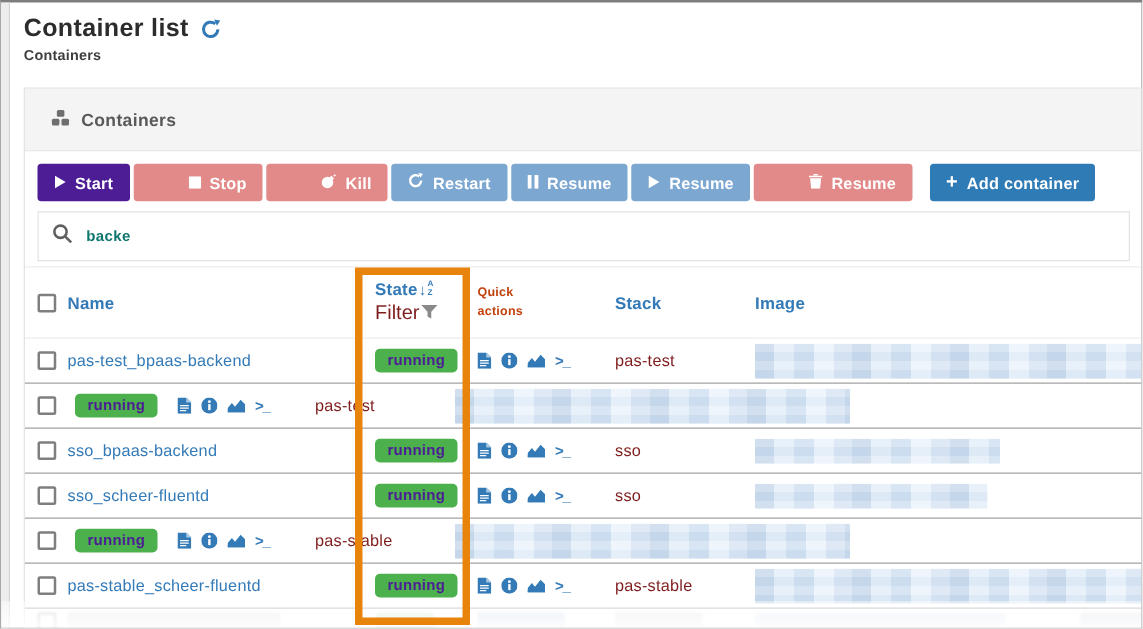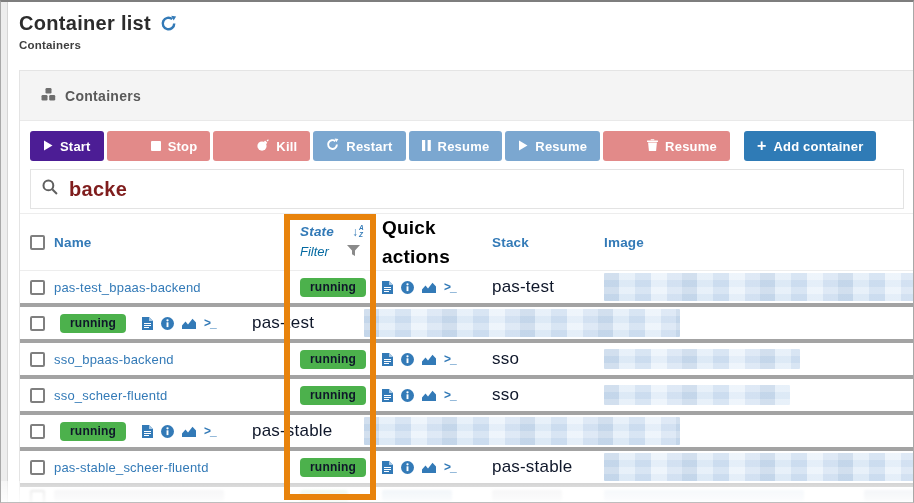--- a/index.html
+++ b/index.html
@@ -44,54 +44,54 @@
   .btn-primary { background:#2f7bb6; margin-left:11px; font-weight:600; }
   .plus-glyph { font-size:16px; font-weight:700; line-height:1; }
 
   
   .searchbar {
     margin:8px 10px 0 10px; height:40px; border:1px solid #e3e3e3; background:#fff;
     display:flex; align-items:center; gap:11px; padding-left:11px;
   }
   .search-input {
     border:none; outline:none; flex:1; font-family:"Liberation Sans",sans-serif;
-    font-size:20px; font-weight:600; color:#7f1d1d; letter-spacing:.3px; background:transparent;
+    font-size:12px; font-weight:600; color:#0f766e; letter-spacing:.3px; background:transparent;
   }
 
   
   .table { margin-top:4px; }
   .thead { display:flex; align-items:center; height:58px; border-top:1px solid #ededed; border-bottom:1px solid #ededed; }
-  .row { display:flex; align-items:center; height:36px; border-bottom:4px solid #a3a3a3;text-align:center; }
+  .row { display:flex; align-items:center; height:36px; border-bottom:1px solid #a3a3a3;text-align:center; }
   .c { display:flex; align-items:center; }
   .c-check { width:34px; padding-left:10px; flex:none; }
   .c-name  { width:240px; flex:none; }
   .c-state { width:88px; flex:none; }
   .c-qa    { width:110px; flex:none; gap:8px; }
   .c-stack { width:100px; flex:none; }
   .c-image { flex:1;padding-left:12px; }
 
   .checkbox { width:15px; height:15px; border:2px solid #7f7f7f; border-radius:2px; background:#fff; display:inline-block; cursor:pointer; }
 
   .th-link { color:#337ab7; font-size:13.5px; font-weight:700; letter-spacing:.2px; cursor:pointer; text-decoration:none; }
-  .th-dark { color:#000000; font-size:19px; font-weight:700; line-height:1.55; width:62px; letter-spacing:.2px; }
+  .th-dark { color:#c2410c; font-size:10px; font-weight:700; line-height:1.55; width:62px; letter-spacing:.2px; }
   .state-head { display:flex; flex-direction:column; gap:3px; margin-left:6px; }
-  .state-line, .filter-line { display:flex; align-items:center; gap:18px;font-style:italic; }
-  .filter-label { color:#0369a1; font-size:13px; font-weight:500; cursor:pointer; }
+  .state-line, .filter-line { display:flex; align-items:center; gap:1px; }
+  .filter-label { color:#7f1d1d; font-size:16px; font-weight:500; cursor:pointer; }
   .sort-icon { display:inline-flex; align-items:center; color:#337ab7; font-weight:700; cursor:pointer; }
   .sort-arrow { font-size:12px; line-height:1; }
   .sort-az { display:inline-flex; flex-direction:column; font-size:6.5px; font-weight:700; line-height:1.05; margin-left:1px; }
 
   .name-link { color:#337ab7; font-size:13px; text-decoration:none; letter-spacing:.2px; cursor:pointer; }
   .badge {
-    margin-left:6px; background:#4cb14c; color:#0f172a; font-size:12px; font-weight:700;
+    margin-left:6px; background:#4cb14c; color:#4c1d95; font-size:12px; font-weight:700;
     padding:3px 10px 4px; border-radius:4px; letter-spacing:.2px; line-height:1;
   }
   .qa-icon { color:#337ab7; display:inline-flex; cursor:pointer; }
   .term { color:#337ab7; font-size:12px; font-weight:700; letter-spacing:-1px; cursor:pointer; }
-  .stack-name { color:#0f172a; font-size:17px; letter-spacing:.2px; }
+  .stack-name { color:#7f1d1d; font-size:13px; letter-spacing:.2px; }
 
   .img-blur {
     display:inline-block; width:316px; height:28px; border-radius:1px;
     background-image:
       repeating-linear-gradient(90deg, rgba(148,180,216,.42) 0 15px, rgba(213,229,245,.55) 15px 31px,
         rgba(174,201,231,.48) 31px 47px, rgba(227,238,249,.6) 47px 63px, rgba(190,211,236,.5) 63px 78px),
       repeating-linear-gradient(180deg, rgba(255,255,255,.45) 0 7px, rgba(168,196,226,.28) 7px 14px);
   }
   #rows .row:nth-child(3) .img-blur { width:196px; height:20px; }
   #rows .row:nth-child(4) .img-blur { width:186px; height:20px; }

